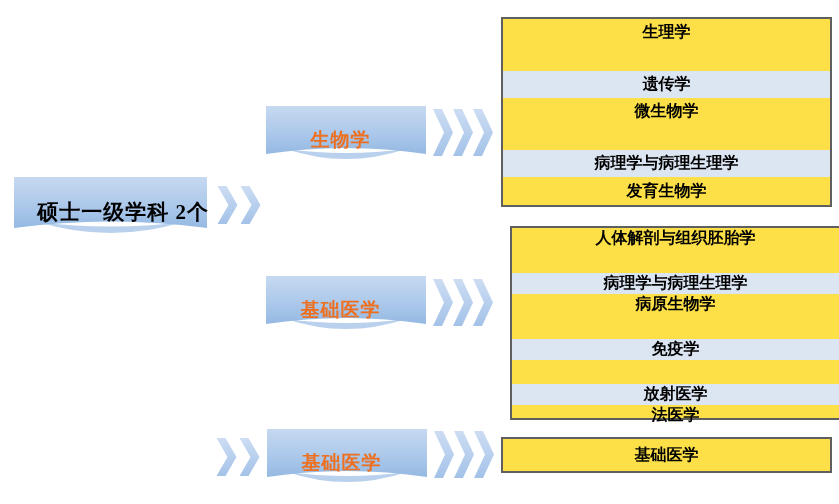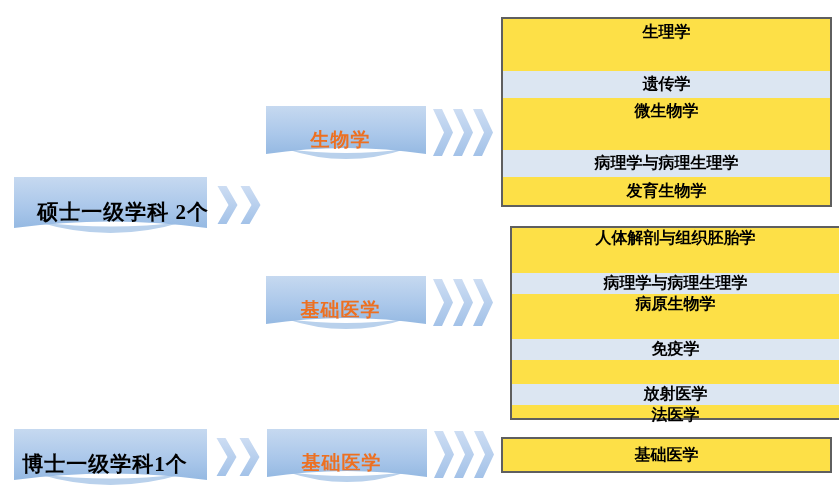--- a/index.html
+++ b/index.html
@@ -139,27 +139,20 @@
         <span>免疫学</span>
       </div>
     <div class="row alt">
         <span>放射医学</span>
       </div>
     <div class="row">
         <span>法医学</span>
       </div>
   </div>
 
-  <div class="banner src" style="left:14px;top:429px;width:193px;height:68px;">
-    <svg width="193" height="68" viewBox="0 0 193 68">
-      <path d="M24,45 Q96.5,54 169,45 Q96.5,67 24,45 Z" fill="#b9d1ec"></path>
-      <path d="M0,0 L193,0 L193,51 Q96.5,38 0,51 Z" fill="url(#gBanner)"></path>
-    </svg>
-    <div class="label">博士一级学科1个</div>
-  </div>
 
   <div class="chevrons" style="left:216px;top:438px;">
     <svg width="21" height="38" viewBox="0 0 20 38">
         <polygon points="0,0 9,0 20,19 9,38 0,38 11,19" fill="url(#gChev)"></polygon>
       </svg>
     <svg width="21" height="38" viewBox="0 0 20 38" style="margin-left:2px">
         <polygon points="0,0 9,0 20,19 9,38 0,38 11,19" fill="url(#gChev)"></polygon>
       </svg>
   </div>
 

